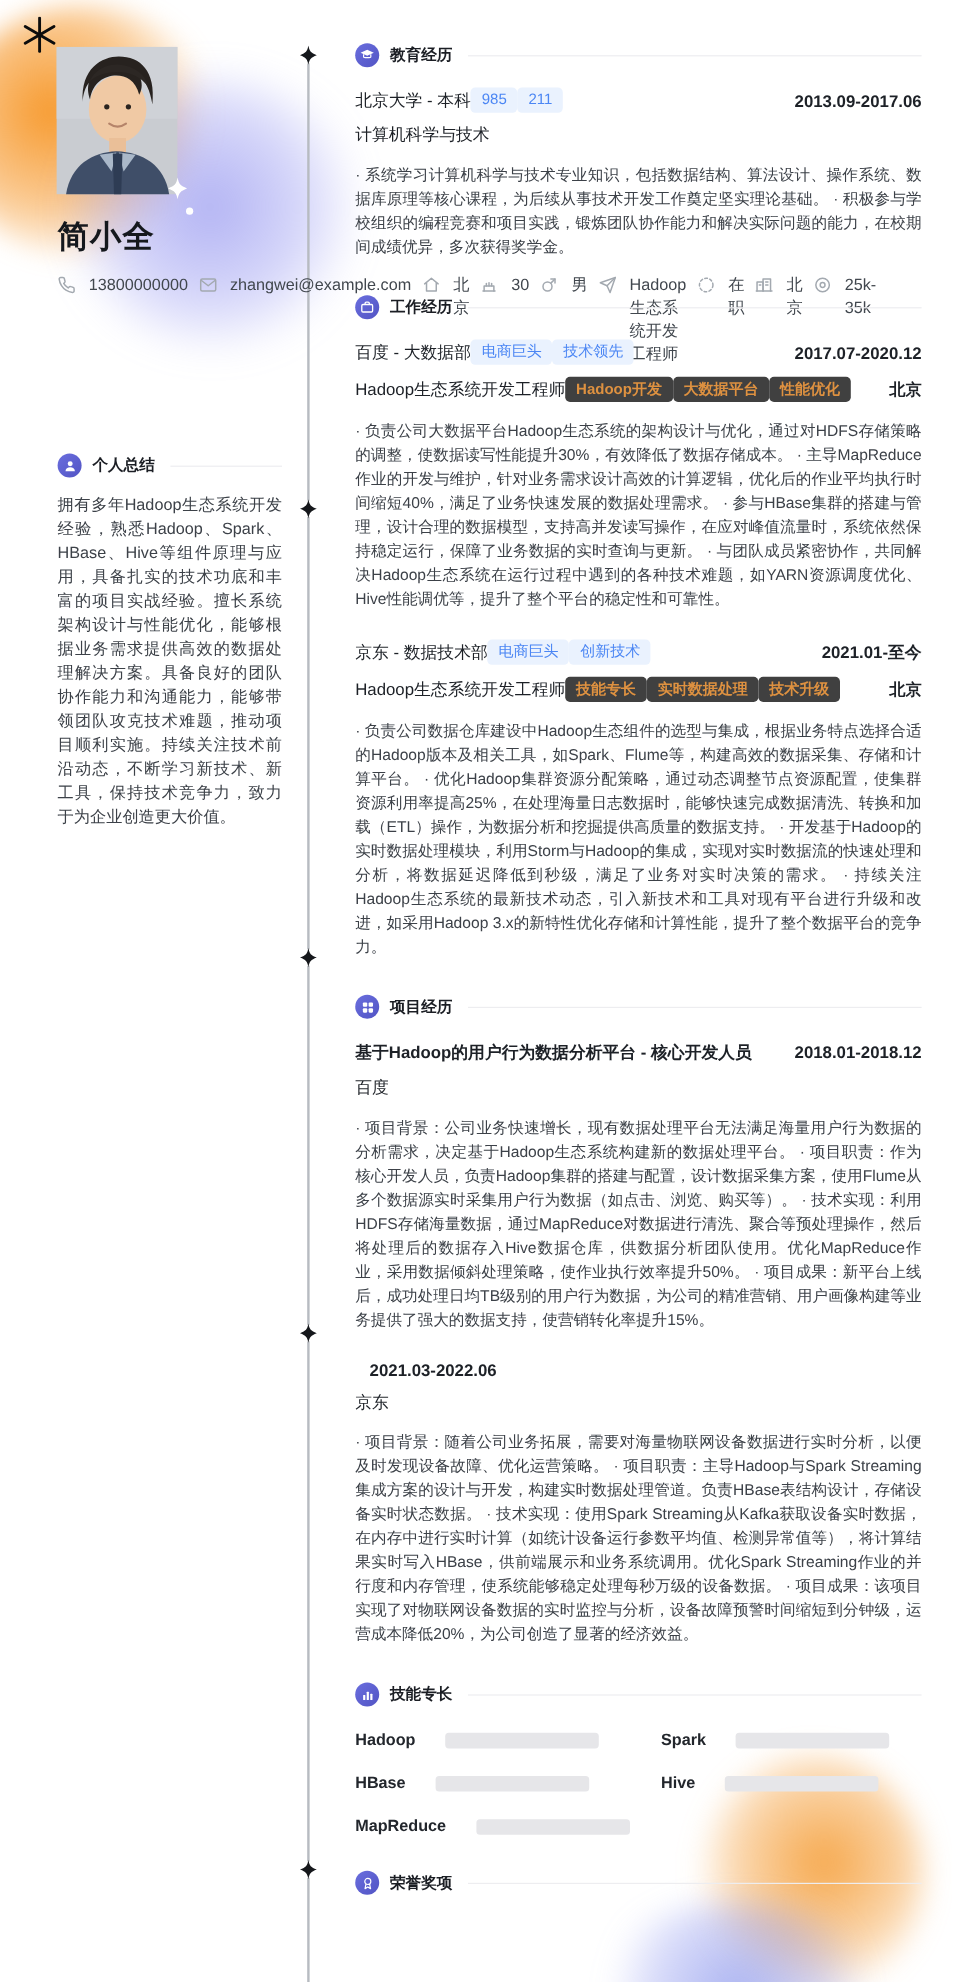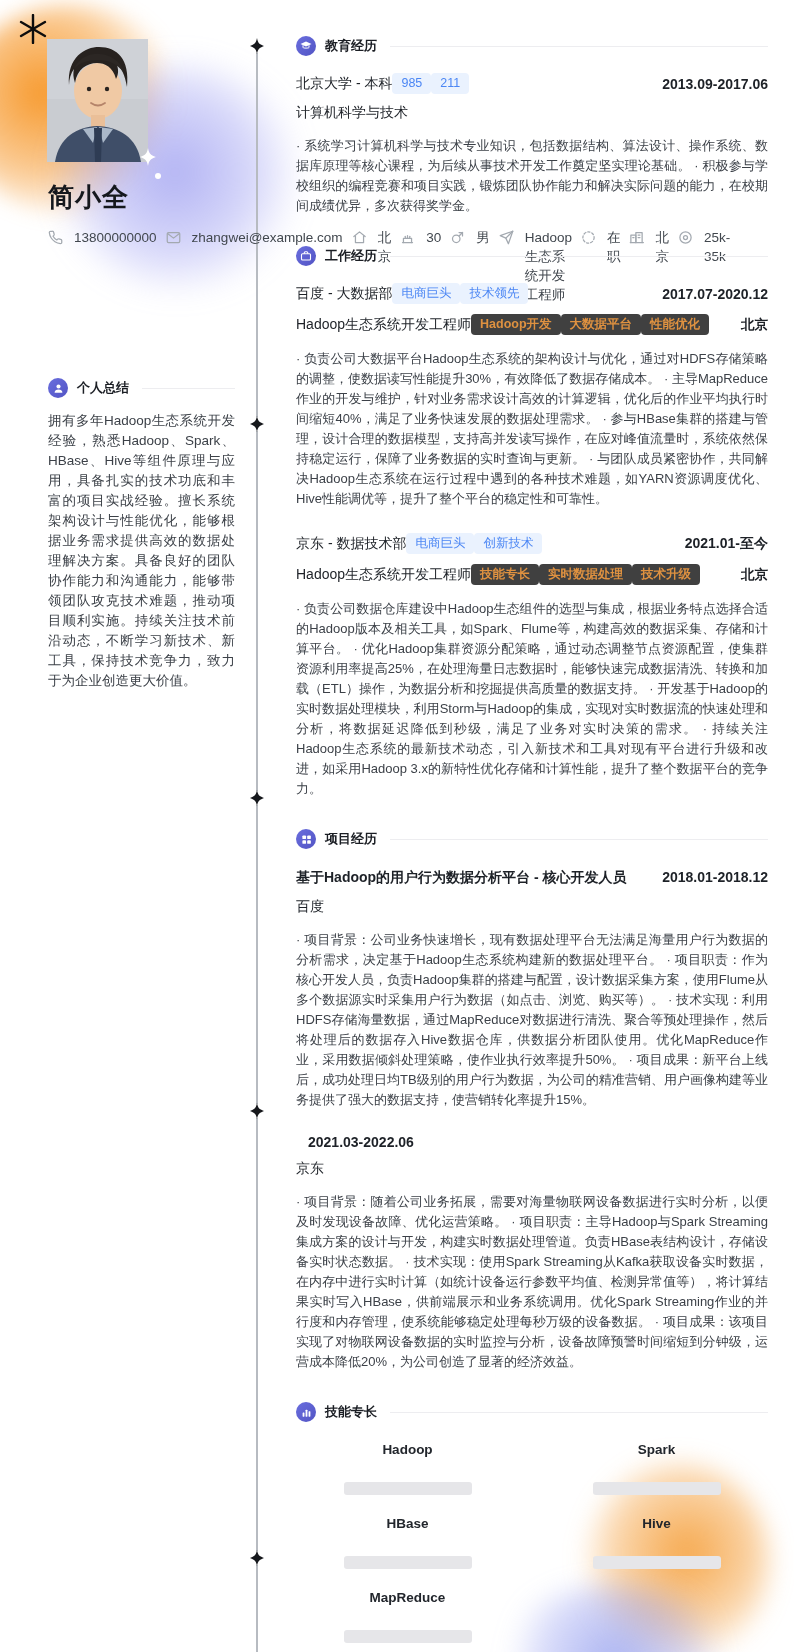--- a/index.html
+++ b/index.html
@@ -61,21 +61,21 @@
   .loc{margin-left:12px;font-size:13.5px;font-weight:700;color:#1d2127;white-space:nowrap;}
   .tag{display:inline-block;padding:3px 9px;border-radius:4px;font-size:12.5px;line-height:15px;white-space:nowrap;}
   .tag.blue{background:#eaf2fe;color:#4b86f4;}
   .tag.orange{background:#404040;color:#de9140;font-weight:600;}
   .para{margin:14px 0 0 0;font-size:13px;line-height:20px;color:#3c4148;text-align:justify;}
   .entry{margin-bottom:24px;}
   .entry:last-child{margin-bottom:0;}
 
   
   .skill-grid{display:grid;grid-template-columns:1fr 1fr;column-gap:26px;row-gap:21px;margin-top:20px;}
-  .skill{display:flex;align-items:center;gap:25px;flex-direction:column;}
+  .skill{display:flex;align-items:flex-end;gap:25px;}
   .skill-label{font-size:13.5px;font-weight:600;color:#22262c;white-space:nowrap;}
   .track{flex:none;width:128px;height:13px;background:#e6e6e9;border-radius:3px;overflow:hidden;position:relative;}
   .fill{height:100%;background:#5d62cb;transform:skewX(-20deg);transform-origin:top left;border-top-left-radius:3px;}
 </style>
 </head>
 <body>
 
 <div class="page">
 
   <div class="blob blob-orange-tl"></div>

